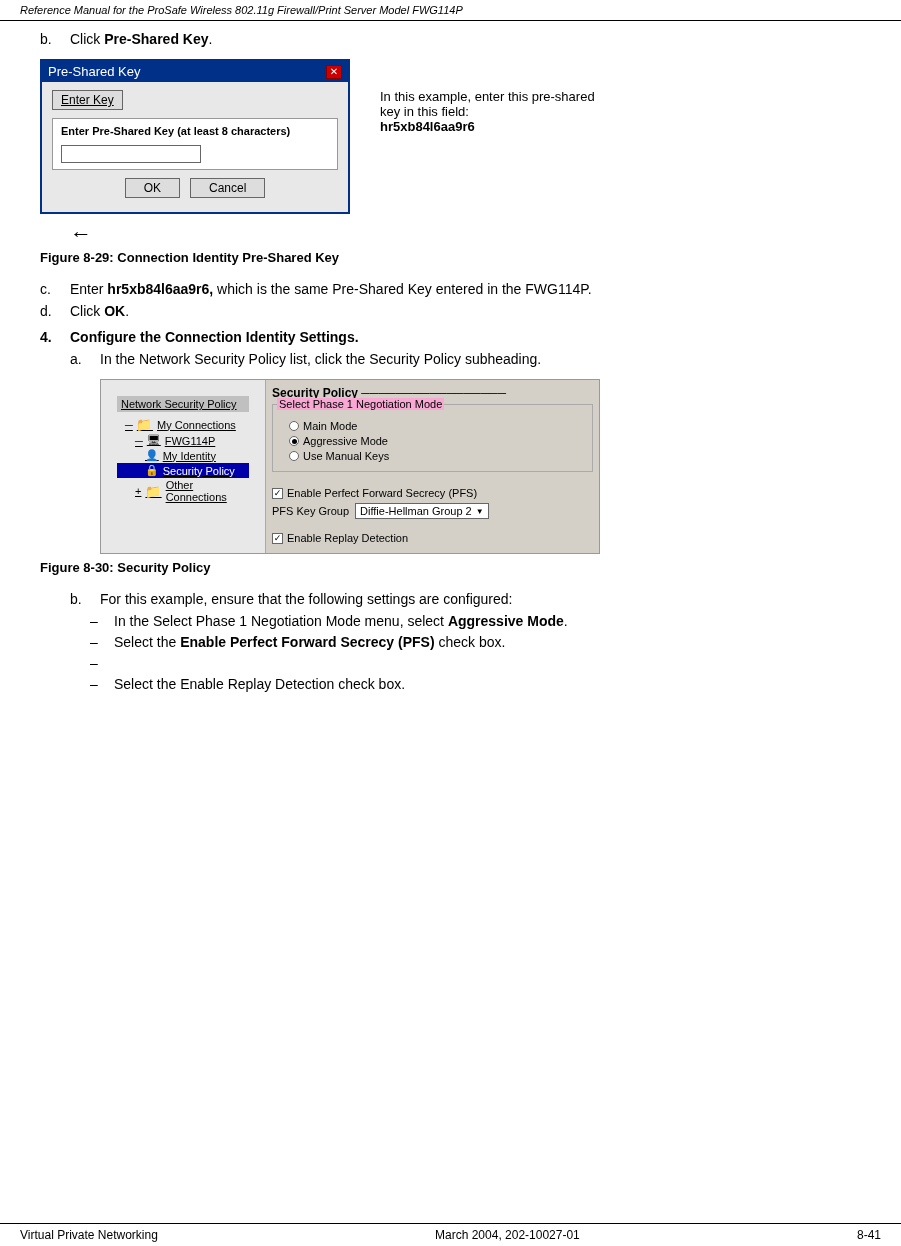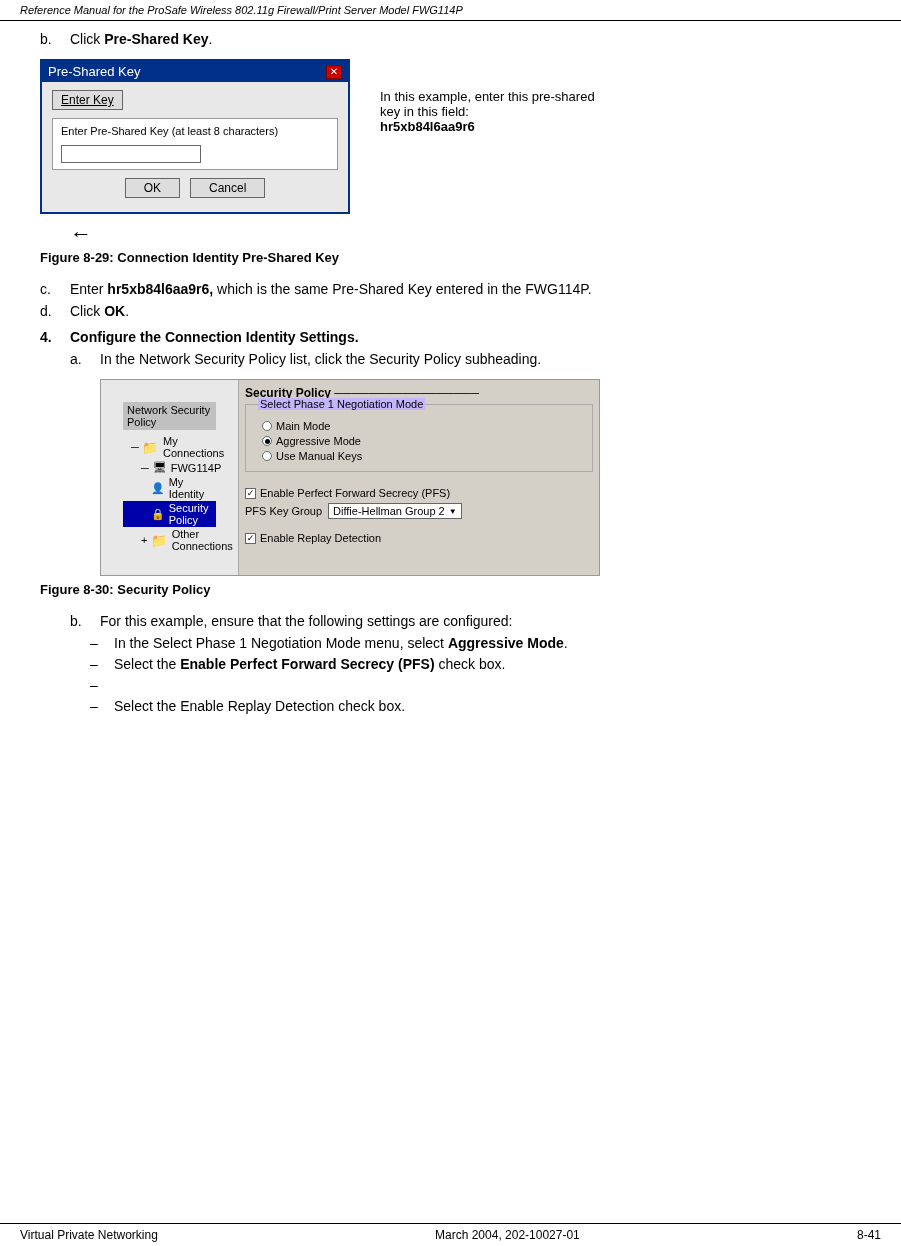--- a/index.html
+++ b/index.html
@@ -132,24 +132,25 @@
     }
     
     .sec-policy-img {
       width: 500px;
       border: 1px solid #999;
       background: #f0f0f0;
       font-size: 11px;
       display: flex;
     }
     .sec-left-panel {
-      width: 138px;
+      width: 165px;
       border-right: 1px solid #aaa;
       background: #e8e8e8;
-      padding: 22px;
+      padding: 16px;
+      text-decoration: underline;
     }
     .sec-left-title {
       font-size: 11px;
       background: #c0c0c0;
       padding: 2px 4px;
       margin-bottom: 4px;
     }
     .tree-item {
       padding: 1px 0 1px 8px;
       font-size: 11px;
@@ -176,22 +177,22 @@
     .groupbox {
       border: 1px solid #aaa;
       background: #d4d0c8;
       padding: 4px 8px 6px 8px;
       margin-bottom: 6px;
       position: relative;
     }
     .groupbox-legend {
       position: absolute;
       top: -7px;
-      left: 12px;
-      background: #c4b5fd;
+      left: 4px;
+      background: #f9a8d4;
       font-size: 11px;
       padding: 0 2px;
     }
     .radio-row {
       display: flex;
       align-items: center;
       gap: 4px;
       margin: 3px 0 3px 8px;
       font-size: 11px;
     }
@@ -279,21 +280,21 @@
 
   <div class="dialog-wrapper">
     <div class="dialog-box">
       <div class="dialog-titlebar">
         <span>Pre-Shared Key</span>
         <div class="dialog-close-btn">✕</div>
       </div>
       <div class="dialog-body">
         <button class="dialog-enter-btn">Enter Key</button>
         <div class="dialog-inner-box">
-          <div style="font-weight:normal; margin-bottom:4px;">Enter Pre-Shared Key (at least 8 characters)</div>
+          <div style="font-weight:bold; margin-bottom:4px;">Enter Pre-Shared Key (at least 8 characters)</div>
           <input class="dialog-input" type="text" value="" style="">
         </div>
         <div class="dialog-buttons">
           <button class="dialog-ok-btn">OK</button>
           <button class="dialog-cancel-btn">Cancel</button>
         </div>
       </div>
     </div>
 
     <div style="display:flex; margin-left:10px; padding-top:10px;">

